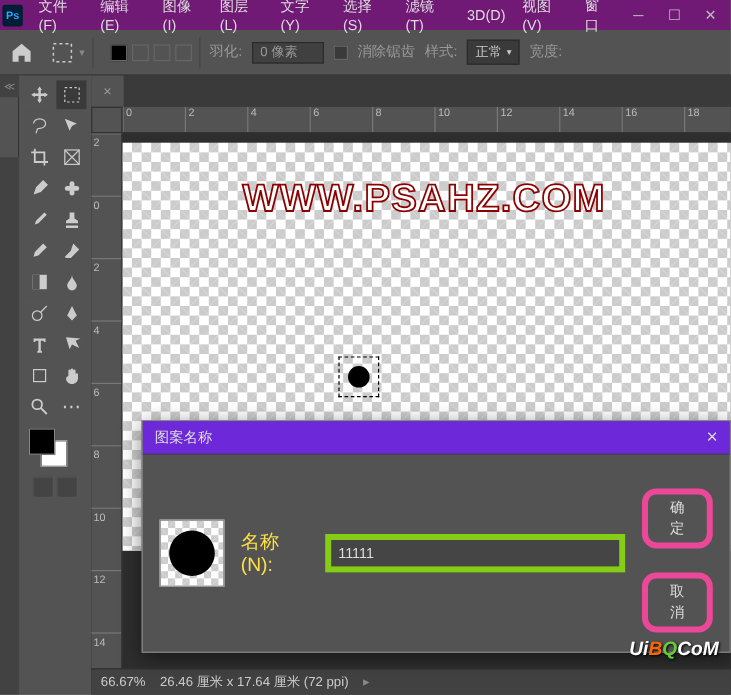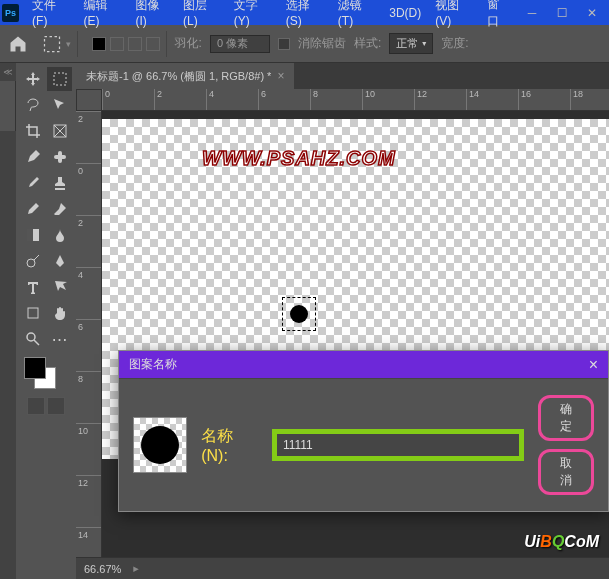--- a/index.html
+++ b/index.html
@@ -1,17 +1,17 @@
 <!DOCTYPE html>
 <html><head>
 <meta charset="utf-8">
 <style>
 * { margin: 0; padding: 0; box-sizing: border-box; font-family: "Microsoft YaHei", sans-serif; }
 body { width: 609px; height: 579px; background: #535353; overflow: hidden; position: relative; }
-.titlebar { height: 25px; background: #1d4ed8; display: flex; align-items: center; padding: 0 2px; }
+.titlebar { height: 25px; background: #701a75; display: flex; align-items: center; padding: 0 2px; }
 .ps-logo { width: 18px; height: 18px; background: #001e36; color: #31a8ff; font-size: 9px; font-weight: bold; display: flex; align-items: center; justify-content: center; border-radius: 2px; margin-right: 6px; }
 .menu-item { color: #ddd; font-size: 12px; padding: 0 7px; cursor: pointer; }
 .win-ctrl { display: flex; margin-left: auto; }
 .win-btn { width: 30px; height: 22px; display: flex; align-items: center; justify-content: center; color: #bbb; font-size: 12px; }
 .toolbar { height: 38px; background: #535353; border-bottom: 1px solid #333; display: flex; align-items: center; padding: 0 8px; gap: 8px; }
 .tb-icon { width: 20px; height: 20px; display: flex; align-items: center; justify-content: center; color: #ccc; }
 .tb-group { display: flex; gap: 4px; align-items: center; padding: 0 6px; border-right: 1px solid #444; height: 26px; }
 .tb-label { color: #999; font-size: 12px; }
 .tb-input { background: #404040; border: 1px solid #2a2a2a; color: #999; font-size: 11px; padding: 2px 6px; width: 60px; }
 .tb-check { width: 12px; height: 12px; border: 1px solid #666; background: #3a3a3a; }
@@ -43,21 +43,21 @@
 .canvas-wrap { flex: 1; background: #2e2e2e; position: relative; overflow: hidden; }
 .canvas { position: absolute; top: 8px; left: 0; width: 520px; height: 340px; background-image: 
   linear-gradient(45deg, #ccc 25%, transparent 25%), 
   linear-gradient(-45deg, #ccc 25%, transparent 25%),
   linear-gradient(45deg, transparent 75%, #ccc 75%),
   linear-gradient(-45deg, transparent 75%, #ccc 75%);
   background-size: 16px 16px;
   background-position: 0 0, 0 8px, 8px -8px, -8px 0;
   background-color: #fff;
 }
-.watermark { position: absolute; top: 28px; left: 100px; font-size: 20px; font-weight: bold; font-style: italic; color: #fff; -webkit-text-stroke: 1.5px #8b0000; letter-spacing: 1px; }
+.watermark { position: absolute; top: 28px; left: 100px; font-size: 32px; font-weight: bold; color: #fff; -webkit-text-stroke: 1.5px #8b0000; letter-spacing: 1px; }
 .selection { position: absolute; top: 178px; left: 180px; width: 34px; height: 34px; border: 1.5px dashed #000; display: flex; align-items: center; justify-content: center; }
 .ellipse { width: 18px; height: 18px; background: #000; border-radius: 50%; }
 .statusbar { height: 22px; background: #424242; color: #ccc; font-size: 11px; display: flex; align-items: center; padding: 0 8px; gap: 12px; border-top: 1px solid #333; }
 .dialog { position: absolute; top: 350px; left: 118px; width: 491px; background: #535353; border: 1px solid #888; box-shadow: 0 4px 16px rgba(0,0,0,0.5); z-index: 100; }
 .dlg-title { height: 28px; background: #6d28d9; display: flex; align-items: center; padding: 0 10px; color: #ddd; font-size: 12px; border-bottom: 1px solid #444; justify-content: space-between; }
 .dlg-close { margin-left: auto; color: #ddd; font-size: 16px; cursor: pointer; }
 .dlg-body { padding: 16px 14px; display: flex; align-items: center; gap: 14px; }
 .preview { width: 56px; height: 56px; border: 1px solid #888; background-image: 
   linear-gradient(45deg, #ccc 25%, transparent 25%), 
   linear-gradient(-45deg, #ccc 25%, transparent 25%),
@@ -65,21 +65,21 @@
   linear-gradient(-45deg, transparent 75%, #ccc 75%);
   background-size: 12px 12px;
   background-position: 0 0, 0 6px, 6px -6px, -6px 0;
   background-color: #fff;
   display: flex; align-items: center; justify-content: center;
 }
 .preview-dot { width: 38px; height: 38px; background: #000; border-radius: 50%; }
 .dlg-label { color: #fde047; font-size: 16px; }
 .dlg-input { background: #454545; border: 5px solid #84cc16; color: #ddd; font-size: 12px; padding: 4px 6px; width: 260px; }
 .dlg-btns { display: flex; flex-direction: column; gap: 8px; margin-left: auto; }
-.dlg-btn { border: 3px solid #ec4899; border-radius: 12px; padding: 3px 14px; background: transparent; color: #ddd; font-size: 12px; min-width: 48px; }
+.dlg-btn { border: 5px solid #ec4899; border-radius: 12px; padding: 3px 14px; background: transparent; color: #ddd; font-size: 12px; min-width: 48px; margin-top: 12px; }
 .uibq { position: absolute; bottom: 28px; right: 10px; color: #fff; font-size: 16px; font-weight: bold; font-style: italic; z-index: 200; text-shadow: 1px 1px 2px #000; }
 .uibq .b { color: #ff6600; }
 .uibq .q { color: #66cc33; }
 </style>
 </head>
 <body>
 
 <div class="titlebar">
   <div class="ps-logo">Ps</div>
   <span class="menu-item">文件(F)</span>
@@ -278,21 +278,20 @@
     </div>
     <div class="bottom-tools">
       <div class="bt-btn"></div>
       <div class="bt-btn"></div>
     </div>
   </div>
 
   <div class="doc-area">
     <div class="tab-bar">
       <div class="doc-tab">
-        <span>未标题-1 @ 66.7% (椭圆 1, RGB/8#) *</span>
         <span class="tab-close">×</span>
       </div>
     </div>
     <div class="ruler-corner"></div>
     <div class="ruler-h">
       <span>0</span>
         <span>2</span>
         <span>4</span>
       <span>6</span>
         <span>8</span>
@@ -319,20 +318,21 @@
         <div class="canvas">
           <div class="watermark">WWW.PSAHZ.COM</div>
           <div class="selection">
             <div class="ellipse"></div>
           </div>
         </div>
       </div>
     </div>
     <div class="statusbar">
       <span>66.67%</span>
+      <span>26.46 厘米 x 17.64 厘米 (72 ppi)</span>
       <span style="color:#888">▸</span>
     </div>
   </div>
 </div>
 
 <div class="dialog">
   <div class="dlg-title">
     <span>图案名称</span>
     <span class="dlg-close">×</span>
   </div>

